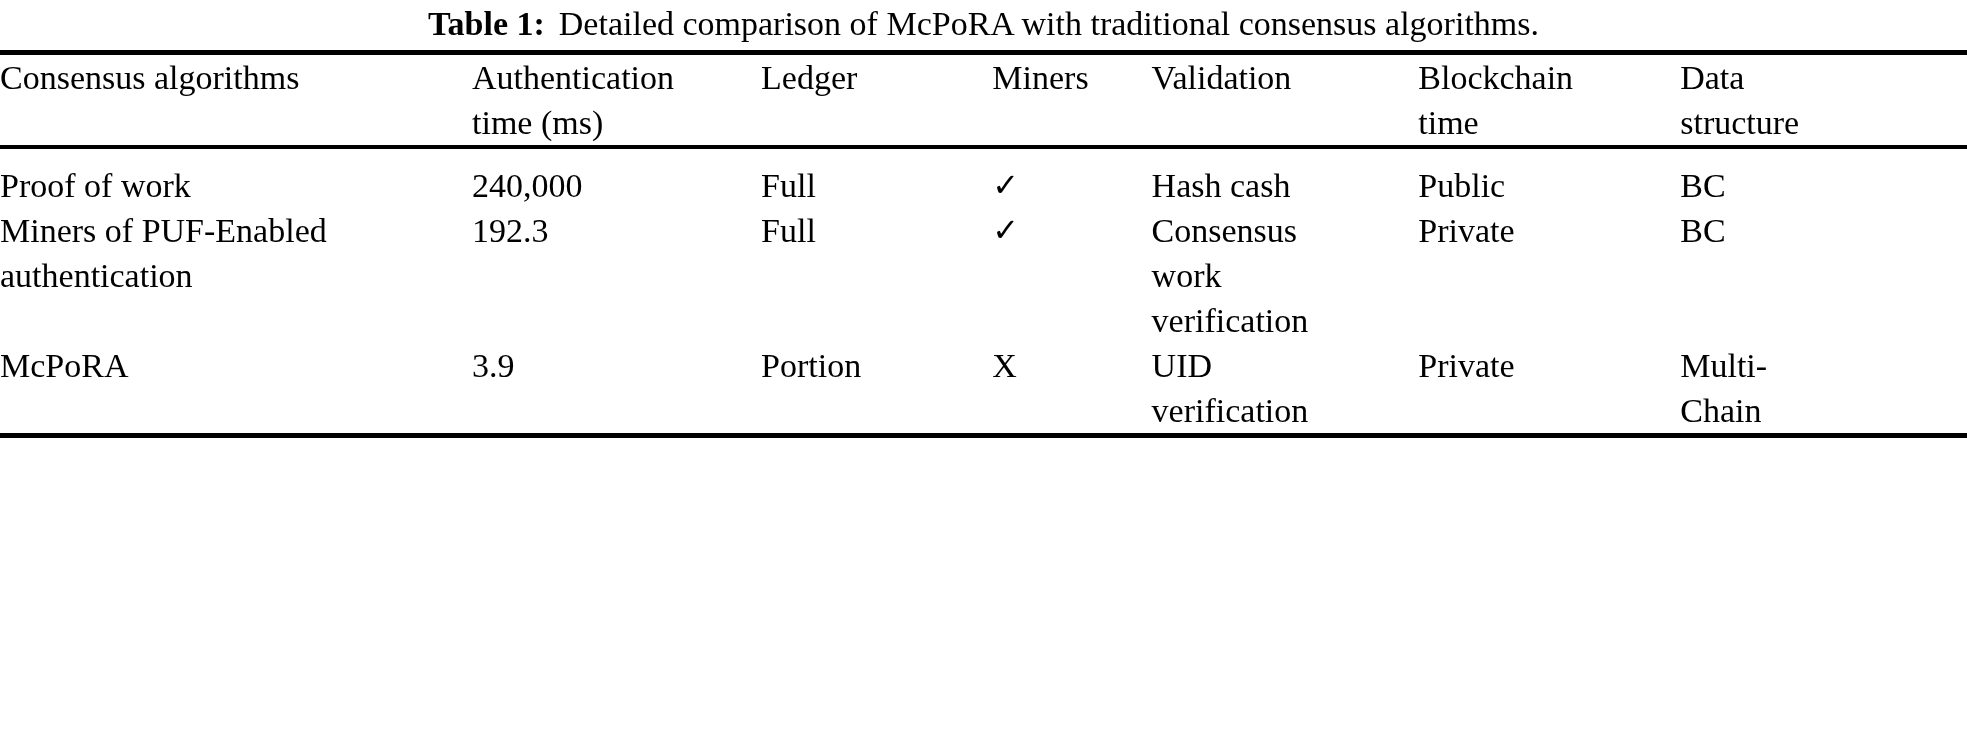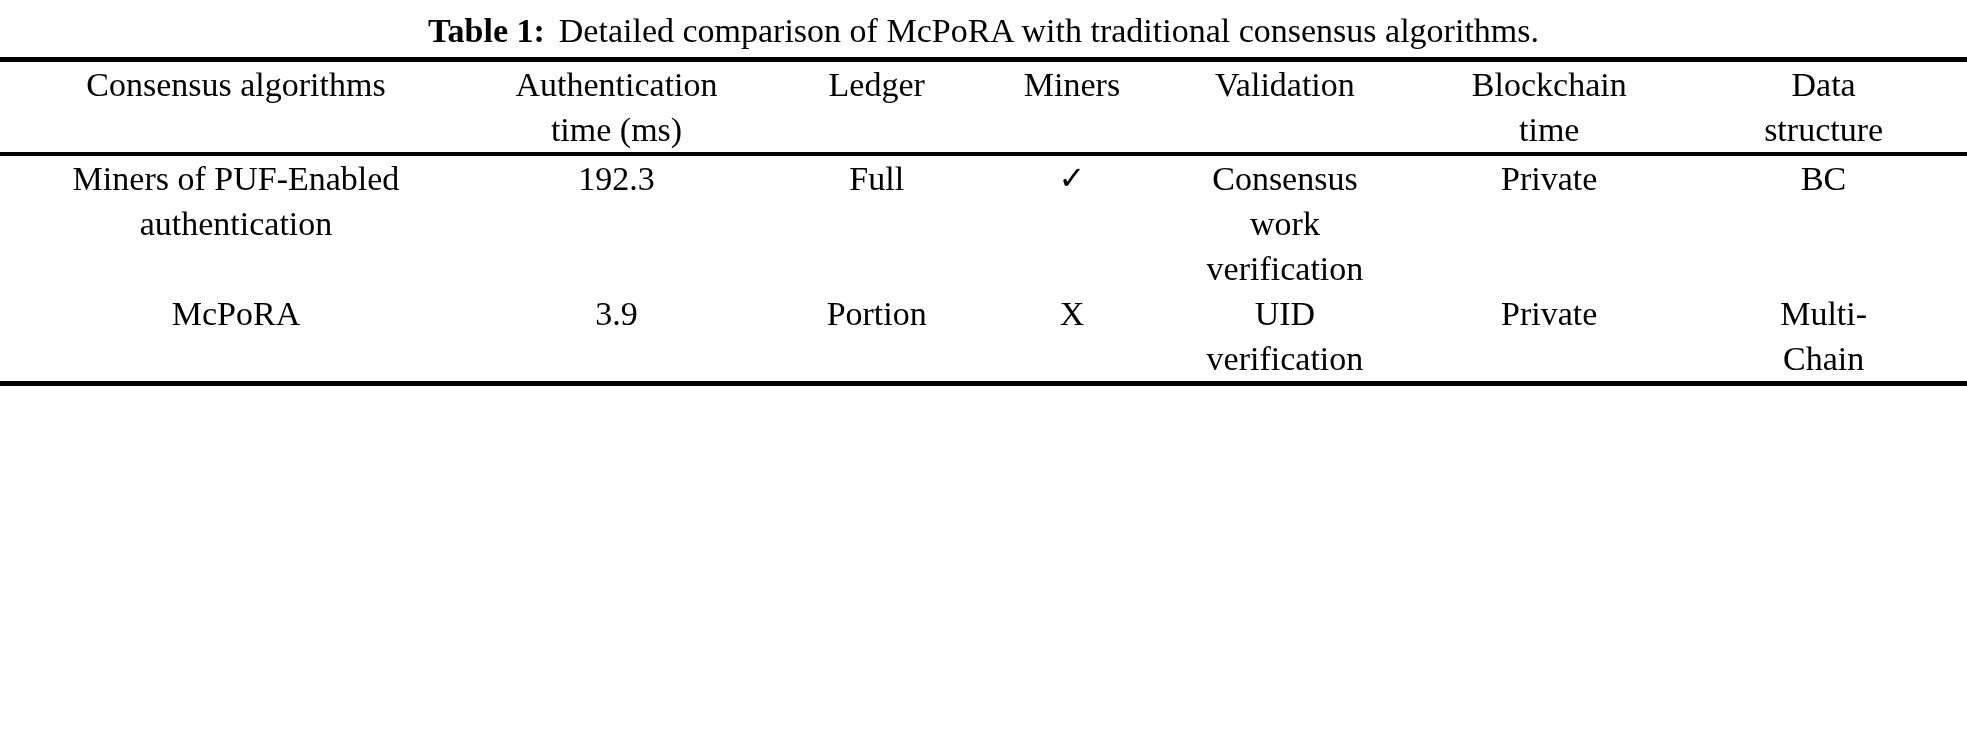--- a/index.html
+++ b/index.html
@@ -23,21 +23,21 @@
     box-sizing: border-box;
     padding: 0;
   }
 
   
   .caption {
     width: 100%;
     text-align: center;
     font-size: 34px;
     line-height: 40px;
-    padding-top: 11px;
+    padding-top: 4px;
     padding-bottom: 6px;
     white-space: nowrap;
   }
   .caption-label {
     font-weight: bold;
   }
   .caption-text {
     font-weight: normal;
   }
   .caption-gap { display: inline-block; width: 14px; }
@@ -54,21 +54,21 @@
 
   
   .tbl {
     width: 100%;
     border-collapse: collapse;
     table-layout: fixed;
     font-size: 34px;
   }
   .tbl td, .tbl th {
     vertical-align: top;
-    text-align: center;
+    text-align: left;
     font-weight: normal;
     padding: 0;
     line-height: 45px;
   }
 
   .col-alg   { width: 400px; }
   .col-auth  { width: 245px; }
   .col-ledg  { width: 196px; }
   .col-mine  { width: 135px; }
   .col-valid { width: 226px; }
@@ -149,20 +149,43 @@
       <col class="col-alg">
       <col class="col-auth">
       <col class="col-ledg">
       <col class="col-mine">
       <col class="col-valid">
       <col class="col-btype">
       <col class="col-dstru">
     </colgroup>
     <tbody>
 
+      <tr class="body-pad-top">
+        <td>
+          <span class="cell-line">Proof of work</span>
+        </td>
+        <td>
+          <span class="cell-line">240,000</span>
+        </td>
+        <td>
+          <span class="cell-line">Full</span>
+        </td>
+        <td>
+          <span class="cell-line check">✓</span>
+        </td>
+        <td>
+          <span class="cell-line">Hash cash</span>
+        </td>
+        <td>
+          <span class="cell-line">Public</span>
+        </td>
+        <td>
+          <span class="cell-line">BC</span>
+        </td>
+      </tr>
 
 
 
       <tr>
         <td>
           <span class="cell-line">Miners of PUF-Enabled</span>
           <span class="cell-line">authentication</span>
         </td>
         <td>
           <span class="cell-line">192.3</span>

